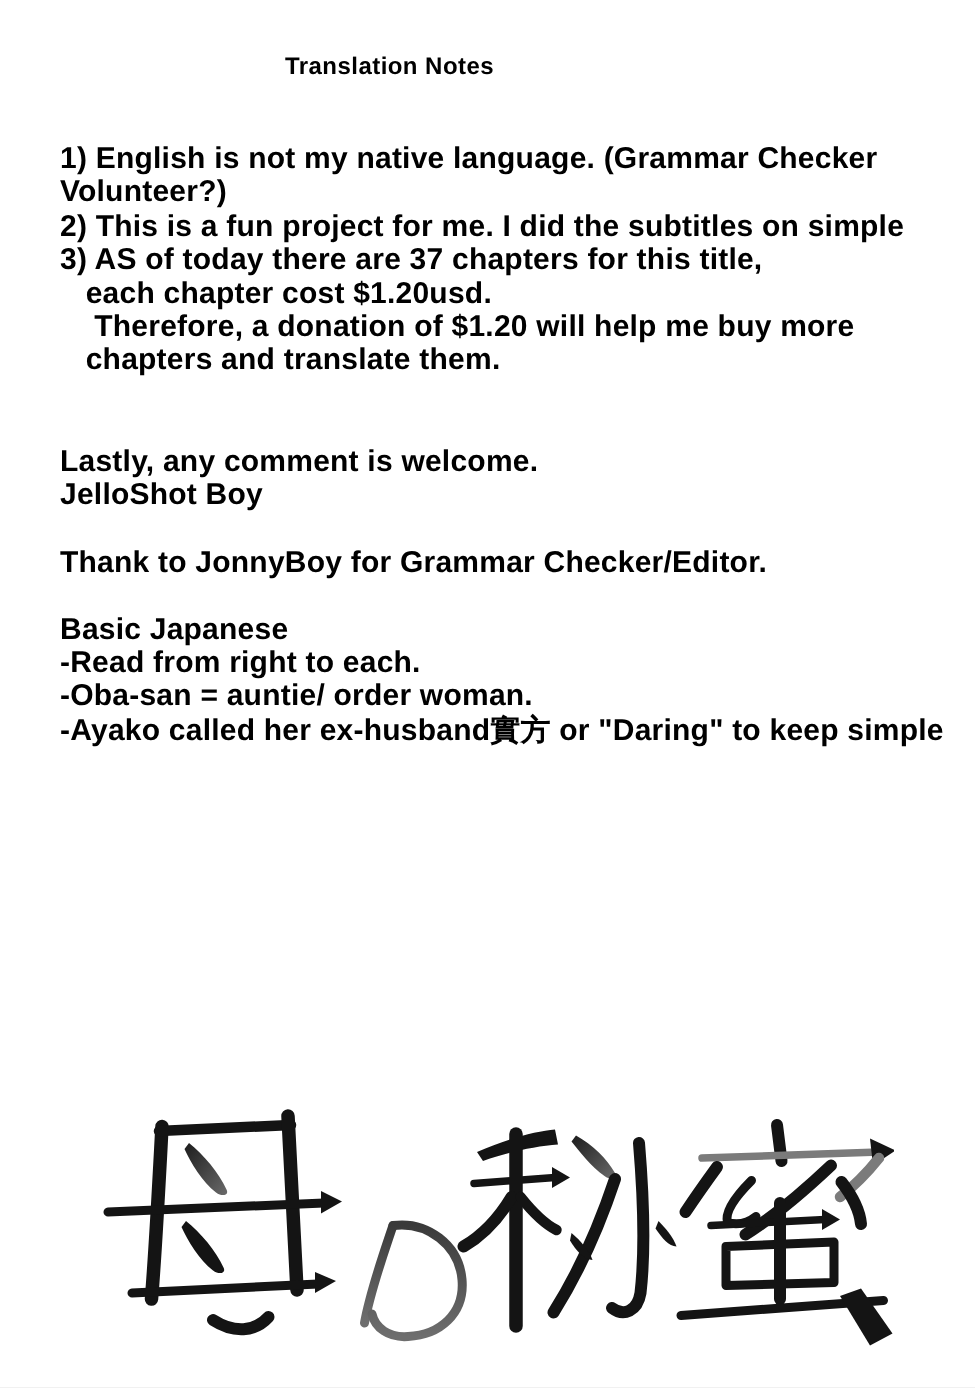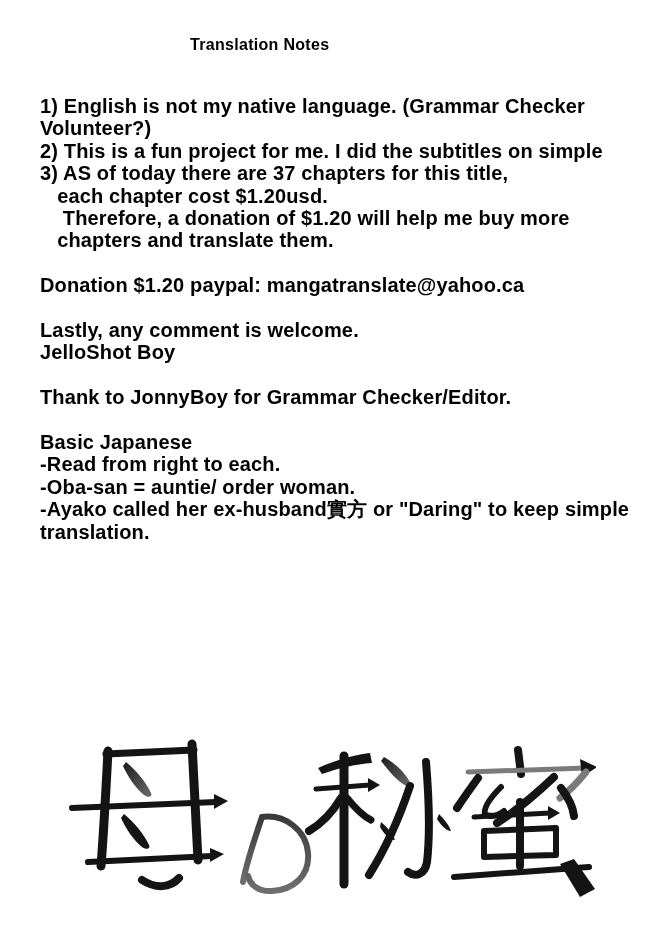--- a/index.html
+++ b/index.html
@@ -44,32 +44,30 @@
   <div class="doc-title">Translation Notes</div>
 
   <div class="notes">
     <div class="ln">1) English is not my native language. (Grammar Checker Volunteer?)</div>
     <div class="ln">2) This is a fun project for me. I did the subtitles on simple</div>
     <div class="ln">3) AS of today there are 37 chapters for this title,</div>
     <div class="ln">   each chapter cost $1.20usd.</div>
     <div class="ln">    Therefore, a donation of $1.20 will help me buy more</div>
     <div class="ln">   chapters and translate them.</div>
     <div class="ln"></div>
-    <div class="ln">Donation $1.20 paypal: mangatranslate@yahoo.ca</div>
     <div class="ln"></div>
     <div class="ln">Lastly, any comment is welcome.</div>
     <div class="ln">JelloShot Boy</div>
     <div class="ln"></div>
     <div class="ln">Thank to JonnyBoy for Grammar Checker/Editor.</div>
     <div class="ln"></div>
     <div class="ln">Basic Japanese</div>
     <div class="ln">-Read from right to each.</div>
     <div class="ln">-Oba-san = auntie/ order woman.</div>
     <div class="ln">-Ayako called her ex-husband實方 or "Daring" to keep simple</div>
-    <div class="ln">translation.</div>
   </div>
 
   <div class="big-title" role="img" aria-label="母の秘蜜">
     <svg viewBox="0 0 530 172" xmlns="http://www.w3.org/2000/svg">
       <defs>
         <linearGradient id="gradDot" x1="0" y1="0" x2="1" y2="1">
           <stop offset="0" stop-color="#1c1c1c"></stop>
           <stop offset="1" stop-color="#6a6a6a"></stop>
         </linearGradient>
         <linearGradient id="gradNo" x1="0" y1="0" x2="0" y2="1">

